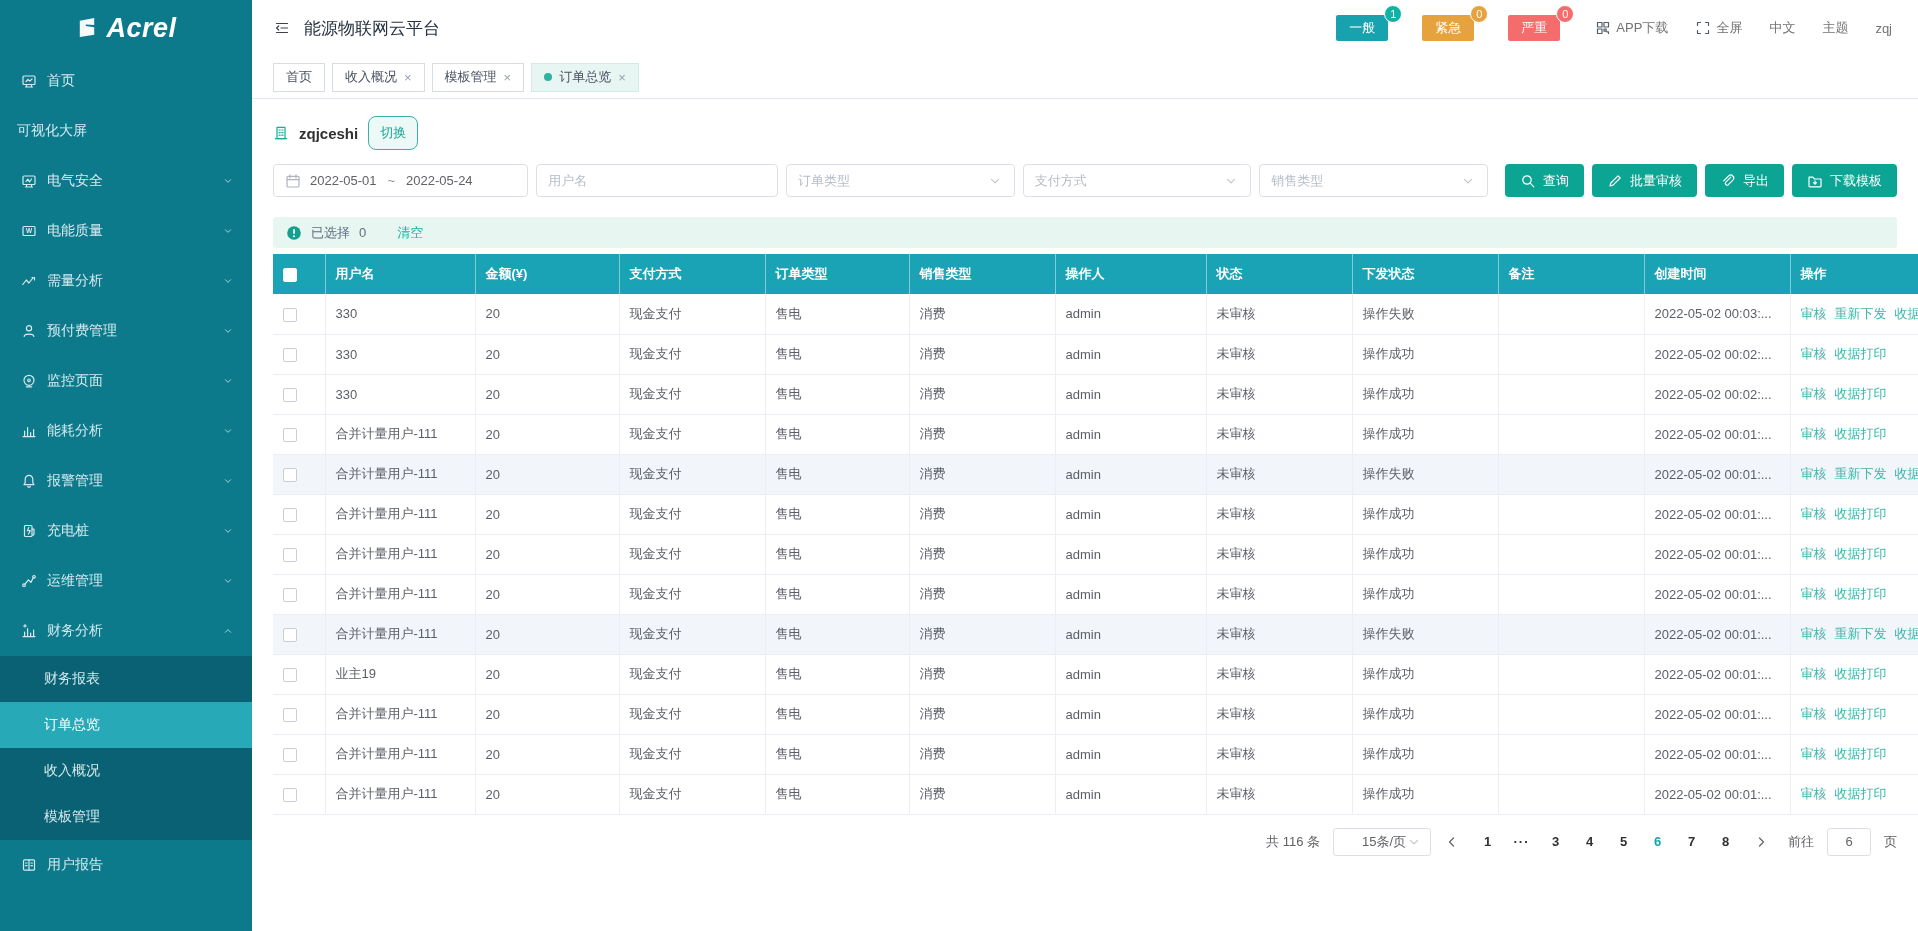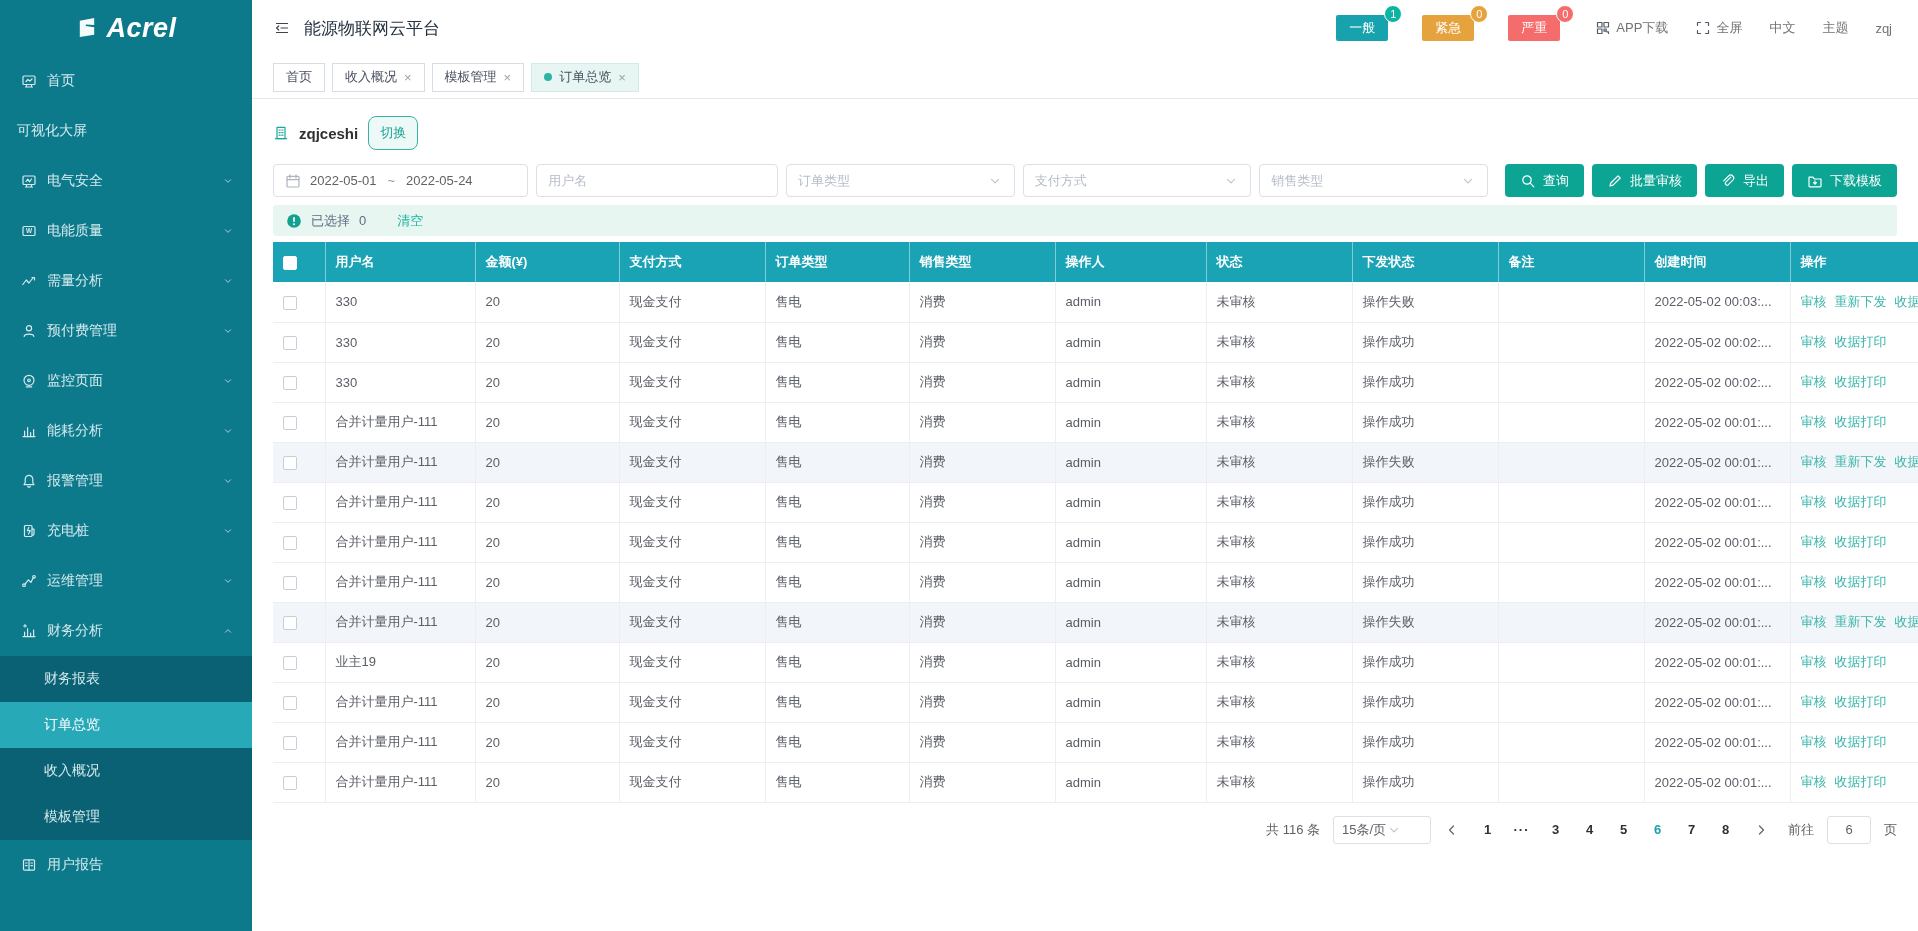--- a/index.html
+++ b/index.html
@@ -58,40 +58,40 @@
   .input-field input{border:none;outline:none;width:100%;font-size:13px;color:#606266;font-family:inherit;background:transparent}
   .input-field input::placeholder{color:#b6bdc8}
   .select-field{width:240px;justify-content:space-between;cursor:pointer}
   .select-field .ph{color:#b6bdc8}
   .btn{height:33px;background:#0ca593;color:#fff;border:none;border-radius:4px;font-size:13px;padding:0 15px;
     display:inline-flex;align-items:center;gap:7px;cursor:pointer;white-space:nowrap;font-family:inherit}
   .btn .icn{color:#fff}
   .btn.first{margin-left:9px}
   .import-row{margin-top:12px}
 
-  .selection-bar{margin-top:8px;height:31px;background:#e7f6f1;border-radius:3px;display:flex;align-items:center;
+  .selection-bar{margin-top:20px;height:31px;background:#e7f6f1;border-radius:3px;display:flex;align-items:center;
     gap:9px;padding:10px 13px;font-size:13px;color:#5e6d82}
   .clear-link{color:#18b3a1;margin-left:22px;cursor:pointer}
 
   table{width:100%;border-collapse:collapse;table-layout:fixed;margin-top:6px}
   thead th{background:#19a3b4;color:#fff;font-size:13px;font-weight:bold;height:40px;text-align:left;
     padding:0 10px;border-right:1px solid rgba(255,255,255,.45);white-space:nowrap}
   thead th:last-child{border-right:none}
   tbody td{height:40px;font-size:13px;color:#5a5e66;padding:0 10px;border-bottom:1px solid #ebeef5;
     border-right:1px solid #ebeef5;white-space:nowrap;overflow:hidden;background:#fff}
   tbody td:last-child{border-right:none}
   tbody tr.hl td{background:#f2f5f9}
   .chk{width:14px;height:14px;border:1px solid #c9ced6;border-radius:2px;background:#fff;display:inline-block;
     vertical-align:middle;cursor:pointer}
   thead .chk{border-color:#fff}
   .act-link{color:#3ab6aa;margin-right:8px;cursor:pointer;text-decoration:none}
 
   .pager{display:flex;align-items:center;justify-content:flex-end;gap:13px;margin-top:13px;font-size:13px;color:#606266}
   .page-size{width:98px;height:28px;border:1px solid #dcdfe6;border-radius:3px;display:flex;align-items:center;
-    justify-content:flex-start;padding:0 8px;cursor:pointer}
+    justify-content:flex-end;padding:0 8px;cursor:pointer}
   .page-size .icn{color:#c0c4cc}
   .page-nums{display:inline-flex;align-items:center;gap:9px;margin:0 2px}
   .page-num{min-width:25px;height:28px;display:inline-flex;align-items:center;justify-content:center;
     font-weight:bold;color:#303133;cursor:pointer}
   .page-num.active{color:#17a2ae}
   .page-num.ellipsis{font-weight:bold;letter-spacing:1px}
   .page-arrow{color:#606266;cursor:pointer;display:inline-flex}
   .goto-input{width:44px;height:28px;border:1px solid #dcdfe6;border-radius:3px;text-align:center;font-size:13px;
     color:#606266;outline:none;font-family:inherit}
   .icn{display:inline-flex;align-items:center;justify-content:center;line-height:0}

